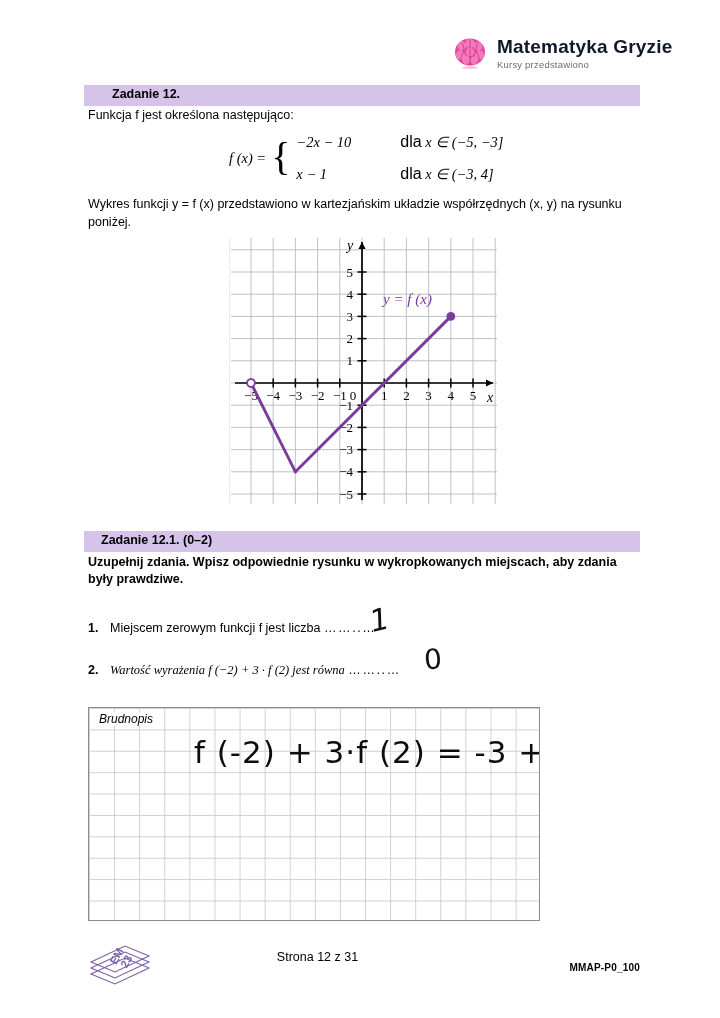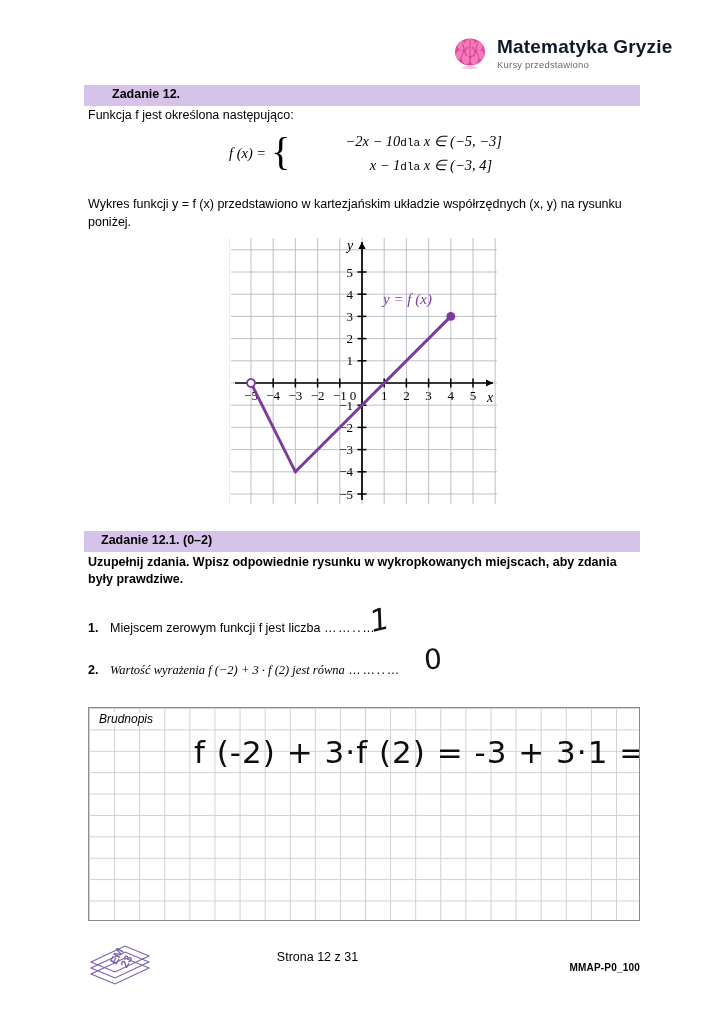--- a/index.html
+++ b/index.html
@@ -83,25 +83,25 @@
     font-size: 14.5px;
   }
   .formula .lhs { margin-right: 5px; }
   .brace {
     font-size: 40px;
     line-height: 0.82;
     margin-right: 6px;
     font-family: "Liberation Serif", serif;
     transform: translateY(-1px);
   }
-  .cases { display: flex; flex-direction: column; gap: 7px; text-align: right; }
+  .cases { display: flex; flex-direction: column; gap: 14px; }
   .case-row { display: flex; align-items: baseline; }
   .case-expr { width: 104px; }
   .case-cond { white-space: nowrap; }
-  .case-cond .dla { font-family: Liberation Mono, monospace; font-size: 11px; font-style: normal; }
+  .case-cond .dla { font-family: Liberation Sans, sans-serif; font-size: 16px; font-style: normal; }
 
   
   .graph-wrap {
     position: absolute;
     top: 236px;
     left: 145px;
     width: 270px;
     height: 270px;
   }
 
@@ -133,21 +133,21 @@
     top: 643px; left: 424px;
     font-size: 28px;
     transform: rotate(-4deg);
   }
 
   
   .brudnopis {
     position: absolute;
     top: 707px;
     left: 4px;
-    width: 552px;
+    width: 452px;
     height: 214px;
     border: 1px solid #8c8c8c;
     background-color: #ffffff;
     background-image:
       linear-gradient(to right, #d0d0d0 1px, transparent 1px),
       linear-gradient(to bottom, #d0d0d0 1px, transparent 1px);
     background-size: 25.1px 21.4px;
     box-sizing: border-box;
     overflow: hidden;
     padding-left: 16px;

